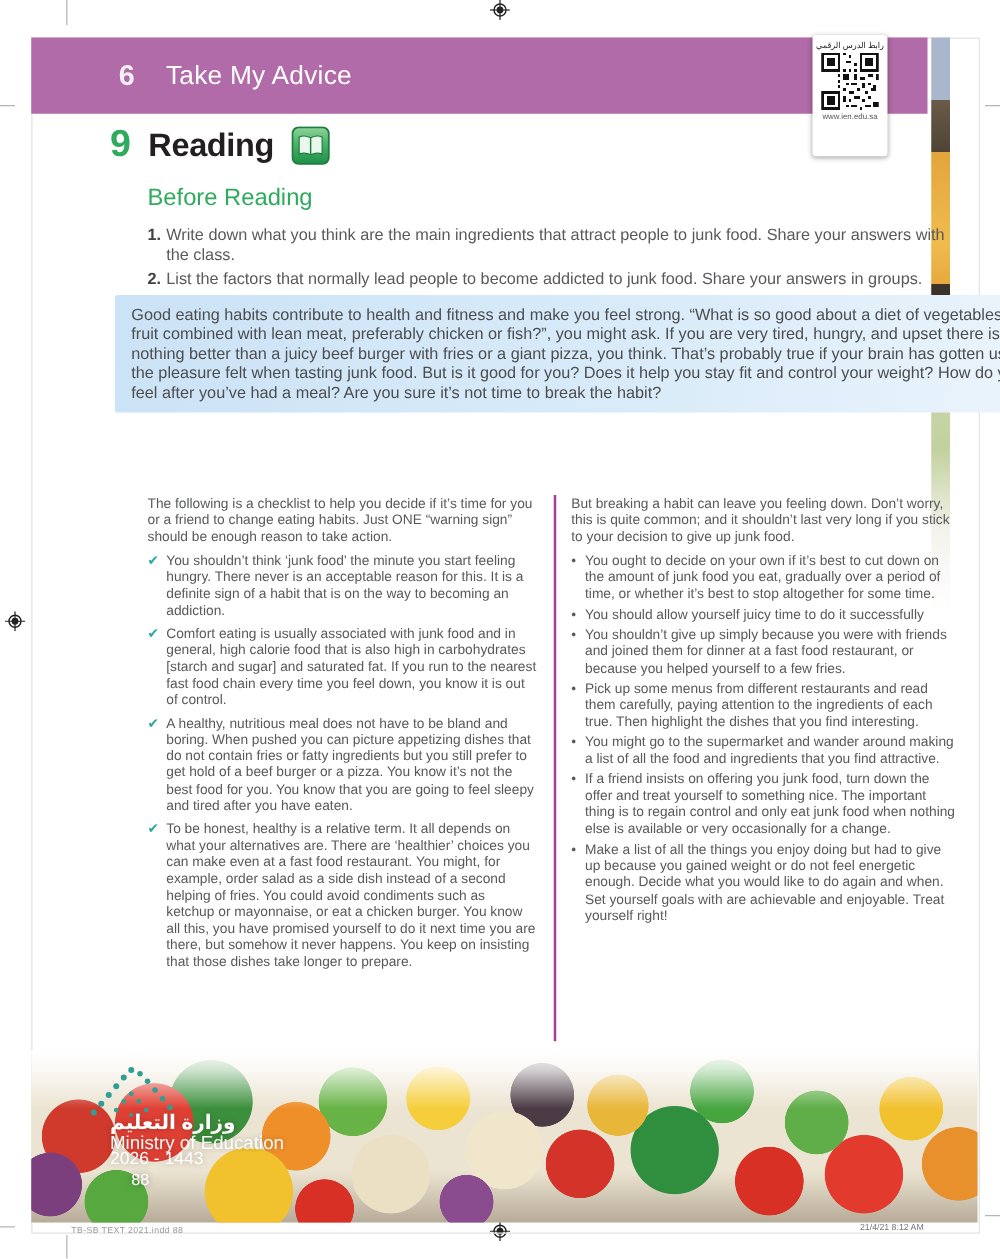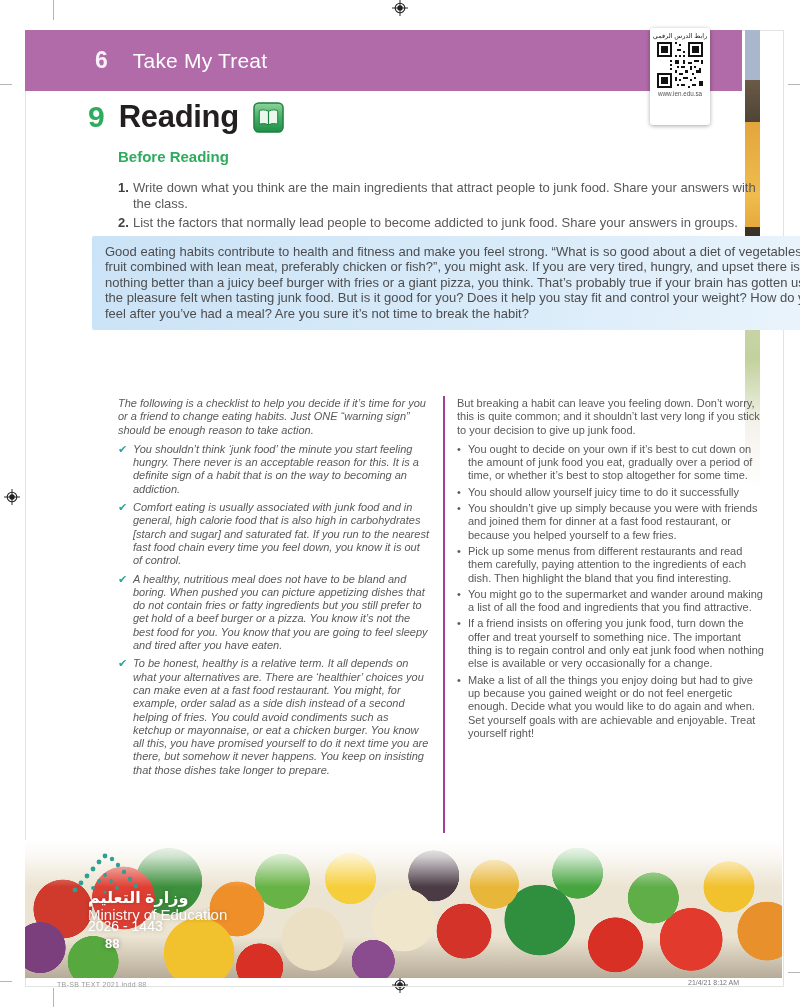--- a/index.html
+++ b/index.html
@@ -25,40 +25,40 @@
   .qr-url{font-size:6.3px;color:#555;margin-top:2px;}
 
   .photo-strip{position:absolute;left:745px;top:30px;width:15px;height:458px;
     background:linear-gradient(180deg,#a9b7cd 0%,#a9b7cd 11%,#6b5a47 11%,#4e4436 20%,
       #e2a53c 20%,#f0bc4e 36%,#e6a93e 43%,#3c342a 43%,#2e281f 57%,
       #cdd6ae 57%,#c3d19e 72%,#dde4c8 80%,#f4f2ec 86%,#ffffff 100%);}
 
   
   .section-head{position:absolute;left:88px;top:99px;display:flex;align-items:center;}
   .sec-num{font-size:30px;font-weight:bold;color:#2fab5e;}
-  .sec-title{font-size:31px;font-weight:bold;color:#231f20;margin-left:14px;letter-spacing:-.3px;}
+  .sec-title{font-size:26px;font-weight:bold;color:#231f20;margin-left:14px;letter-spacing:-.3px;}
   .book-icon{margin-left:14px;}
 
-  .before-reading{position:absolute;left:118px;top:148px;margin:0;font-size:15px;font-weight:bold;color:#2fab5e;}
+  .before-reading{position:absolute;left:118px;top:148px;margin:0;font-size:19px;font-weight:normal;color:#2fab5e;}
 
   .br-list{position:absolute;left:118px;top:180px;width:640px;font-size:13px;line-height:16.4px;color:#58595b;}
   .br-item{display:flex;margin-bottom:2px;}
   .br-num{font-weight:bold;color:#414042;width:15px;flex:0 0 15px;}
   .br-text{flex:1;}
 
   .intro-box{position:absolute;left:92px;top:236px;width:764px;box-sizing:border-box;
              padding:8px 13px 9px 13px;border-radius:2px;
              background:linear-gradient(100deg,#cbe3f6 0%,#d9ebf9 55%,#ecf5fc 100%);
              font-size:13px;line-height:15.4px;color:#4d4d4f;}
 
   .article-title{position:absolute;left:100px;top:352px;width:660px;margin:0;text-align:center;
                  font-size:31px;font-weight:bold;color:#c1272d;letter-spacing:-.6px;}
 
   .col{position:absolute;top:397px;font-size:11px;line-height:13.3px;color:#58595b;}
-  .col-left{left:118px;width:311px;font-style:italic;}
+  .col-left{left:118px;width:311px;}
   .col-right{left:457px;width:308px;}
   .divider{position:absolute;left:443px;top:396px;width:2px;height:437px;background:#a23f9c;}
   .col-intro{margin:0 0 6px 0;}
   .check-item{display:flex;margin-top:5px;}
   .check-mark{flex:0 0 15px;color:#2aa5a0;font-size:11px;}
   .tip-item{display:flex;margin-top:3px;}
   .tip-bullet{flex:0 0 11px;color:#58595b;text-align:left;font-size:11px;}
   .item-text{flex:1;}
 
   
@@ -88,21 +88,21 @@
       radial-gradient(circle 32px at 88% 72%, #e23b2e 0 97%, transparent 99%),
       radial-gradient(circle 26px at 93% 34%, #f2c12e 0 97%, transparent 99%),
       radial-gradient(circle 30px at 98% 66%, #e8902c 0 97%, transparent 99%),
       linear-gradient(0deg, rgba(60,40,20,.30), rgba(60,40,20,0) 30%);}
   .moe-dots{position:absolute;left:40px;top:10px;}
   .moe-ar{position:absolute;left:63px;top:48px;font-size:16px;font-weight:bold;color:#fff;
           text-shadow:0 0 5px rgba(0,0,0,.25);}
   .moe-en{position:absolute;left:63px;top:66px;font-size:15px;color:rgba(255,255,255,.95);
           text-shadow:0 0 4px rgba(0,0,0,.25);}
   .moe-year{position:absolute;left:63px;top:78px;font-size:14px;color:#fff;text-shadow:0 0 5px rgba(0,0,0,.25);}
-  .page-num{position:absolute;left:80px;top:96px;font-size:13px;font-weight:bold;color:#fff;
+  .page-num{position:absolute;left:80px;top:96px;font-size:13px;font-weight:normal;color:#fff;
             text-shadow:0 0 5px rgba(0,0,0,.35);}
 
   .print-left{position:absolute;left:57px;top:981px;font-size:7px;color:#9a9a9a;letter-spacing:.3px;}
   .print-right{position:absolute;left:688px;top:979px;font-size:7px;color:#777;}
 </style>
 </head>
 <body>
 
 <div class="page">
 
@@ -129,21 +129,21 @@
     <line x1="10" y1="0" x2="10" y2="20" stroke="#222" stroke-width="1.2"></line>
       <line x1="0" y1="10" x2="20" y2="10" stroke="#222" stroke-width="1.2"></line>
     <circle cx="10" cy="10" r="6" fill="none" stroke="#222" stroke-width="1.4"></circle>
       <circle cx="10" cy="10" r="3.4" fill="#222"></circle>
   </svg>
 
   <div class="page-box"></div>
 
   <header class="unit-bar">
     <span class="unit-num">6</span>
-    <span class="unit-title">Take My Treat</span>
+    <span class="unit-title">Take My Advice</span>
   </header>
 
   <div class="qr-tab">
     <div class="qr-caption" dir="rtl">رابط الدرس الرقمي</div>
     <svg width="46" height="46" viewBox="0 0 21 21" shape-rendering="crispEdges">
       <rect width="21" height="21" fill="#fff"></rect>
       <g fill="#111">
         <rect x="0" y="0" width="7" height="7"></rect>
           <rect x="14" y="0" width="7" height="7"></rect>
           <rect x="0" y="14" width="7" height="7"></rect>
@@ -272,21 +272,21 @@
           <span class="item-text">You should allow yourself juicy time to do it successfully</span>
         </div>
 
         <div class="tip-item">
           <span class="tip-bullet">•</span>
           <span class="item-text">You shouldn’t give up simply because you were with friends and joined them for dinner at a fast food restaurant, or because you helped yourself to a few fries.</span>
         </div>
 
         <div class="tip-item">
           <span class="tip-bullet">•</span>
-          <span class="item-text">Pick up some menus from different restaurants and read them carefully, paying attention to the ingredients of each dish. Then highlight the bland that you find interesting.</span>
+          <span class="item-text">Pick up some menus from different restaurants and read them carefully, paying attention to the ingredients of each true. Then highlight the dishes that you find interesting.</span>
         </div>
 
         <div class="tip-item">
           <span class="tip-bullet">•</span>
           <span class="item-text">You might go to the supermarket and wander around making a list of all the food and ingredients that you find attractive.</span>
         </div>
 
         <div class="tip-item">
           <span class="tip-bullet">•</span>
           <span class="item-text">If a friend insists on offering you junk food, turn down the offer and treat yourself to something nice. The important thing is to regain control and only eat junk food when nothing else is available or very occasionally for a change.</span>

